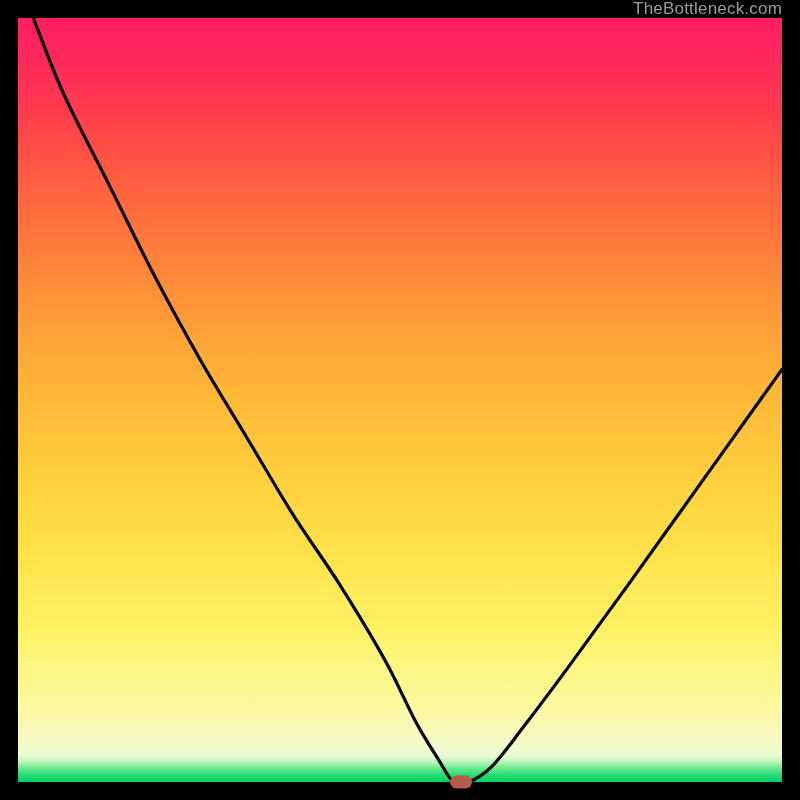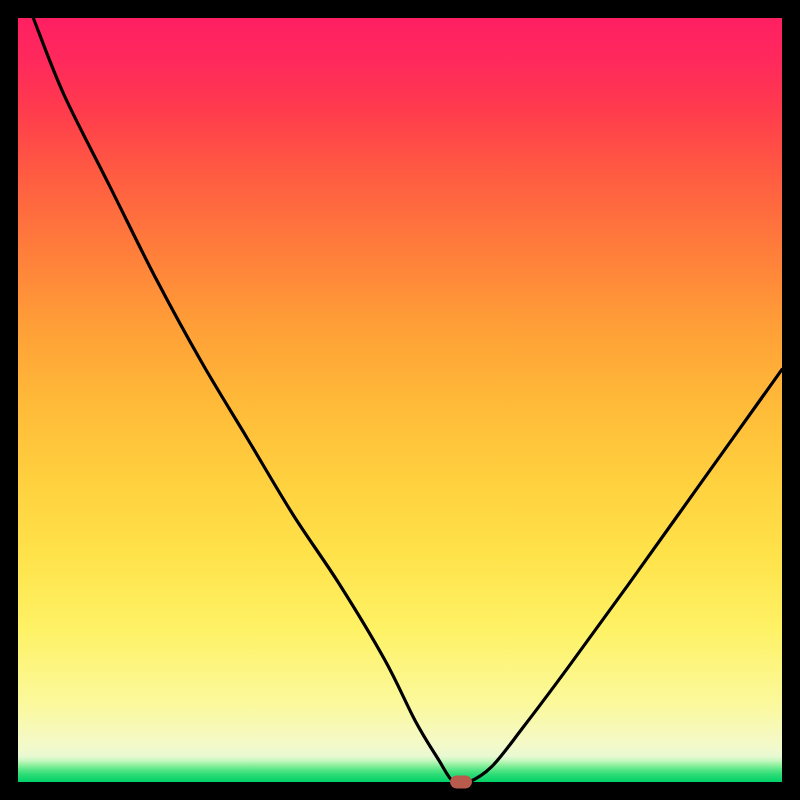--- a/index.html
+++ b/index.html
@@ -75,20 +75,21 @@
     height: 13px;
     border-radius: 7px;
     background: #b85a4c;
     transform: translate(-50%, -50%);
   }
 </style>
 </head>
 <body>
 
 <div class="frame">
+  <div class="watermark">TheBottleneck.com</div>
 
   <div class="plot">
     <svg class="curve" viewBox="0 0 764 764" preserveAspectRatio="none">
       <path id="curve-path" fill="none" stroke="#000000" stroke-width="3.2" stroke-linecap="round" stroke-linejoin="round" d="M 15.3 0.0 C 20.4 12.7, 33.1 48.4, 45.8 76.4 C 58.6 104.4, 76.4 137.5, 91.7 168.1 C 107.0 198.6, 122.2 230.5, 137.5 259.8 C 152.8 289.0, 168.1 317.1, 183.4 343.8 C 198.6 370.5, 213.9 394.7, 229.2 420.2 C 244.5 445.7, 259.8 472.4, 275.0 496.6 C 290.3 520.8, 305.6 541.2, 320.9 565.4 C 336.2 589.6, 354.0 618.8, 366.7 641.8 C 379.5 664.7, 388.4 686.3, 397.3 702.9 C 406.2 719.4, 413.8 730.9, 420.2 741.1 C 426.6 751.3, 430.4 760.2, 435.5 764.0 C 440.6 767.8, 444.4 766.5, 450.8 764.0 C 457.1 761.5, 464.8 757.6, 473.7 748.7 C 482.6 739.8, 491.5 727.1, 504.2 710.5 C 517.0 694.0, 532.3 673.6, 550.1 649.4 C 567.9 625.2, 588.3 597.2, 611.2 565.4 C 634.1 533.5, 662.1 494.1, 687.6 458.4 C 713.1 422.7, 751.3 369.3, 764.0 351.4"></path>
     </svg>
     <div id="marker" class="marker" style="left: 443.12px; top: 764px; background: rgb(184, 90, 76);"></div>
   </div>
 </div>
 
 </body></html>

